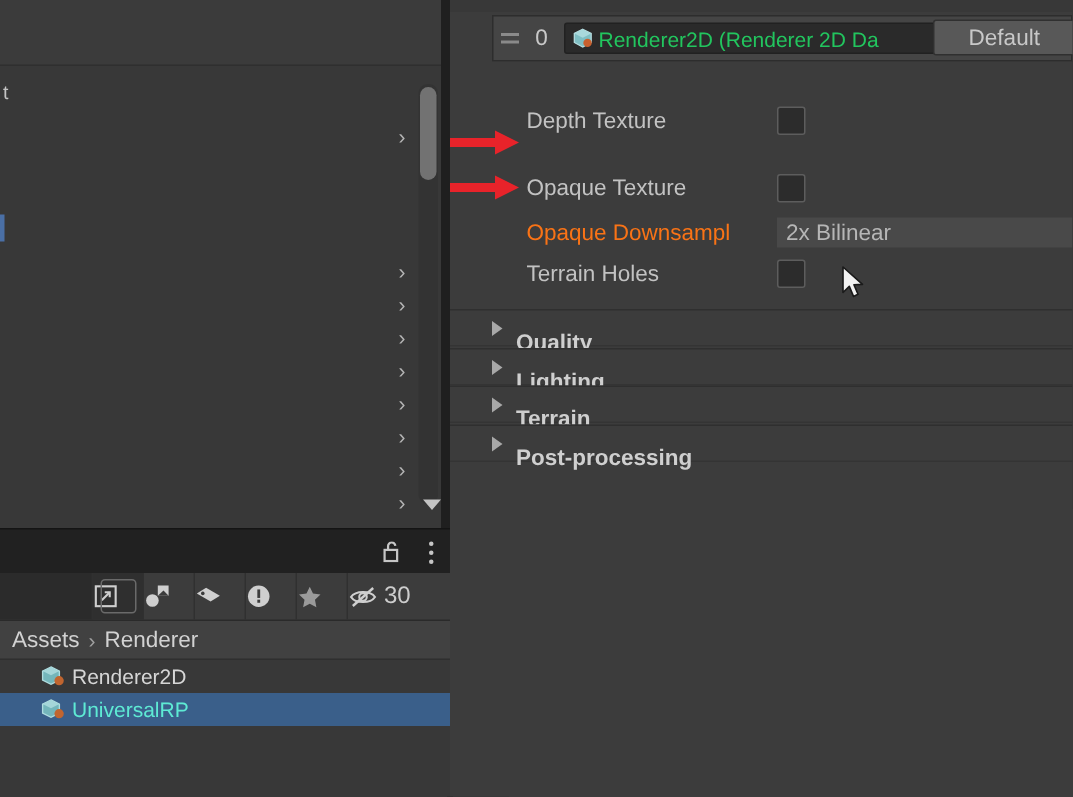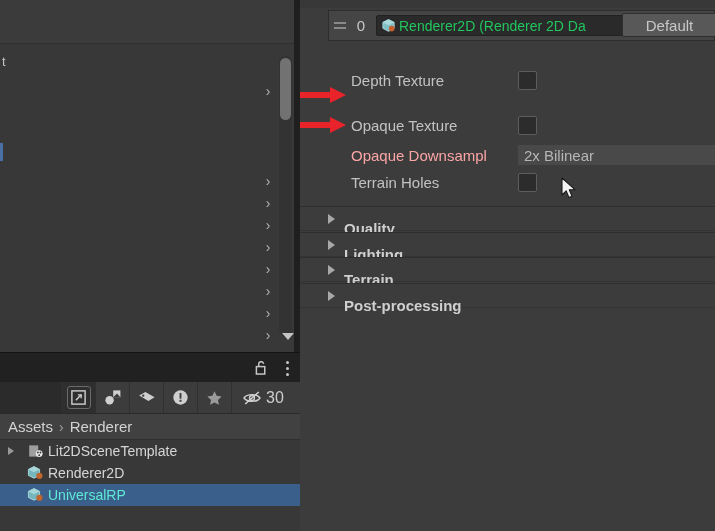--- a/index.html
+++ b/index.html
@@ -213,21 +213,21 @@
     display: flex;
     align-items: center;
   }
   .prop-label {
     position: absolute;
     left: 51px;
     font-size: 15px;
     color: #c2c2c2;
     white-space: nowrap;
   }
-  .prop-label.dim { color: #fca5a5; }
+  .prop-label.dim { color: #f97316; }
   .checkbox {
     position: absolute;
     left: 218px;
     width: 19px; height: 19px;
     background: #2c2c2c;
     border: 1px solid #5d5d5d;
     border-radius: 2px;
   }
   .enum-field {
     position: absolute;
@@ -337,21 +337,20 @@
     width: 62px;
     background: #2b2b2b;
     border-right: 1px solid #303030;
   }
   .tbtn {
     flex: 0 0 auto;
     width: 34px;
     border-right: 1px solid #303030;
     display: flex;
     align-items: center;
-    justify-content: center;
     position: relative;
   }
   .tbtn.active {
     background: #2f2f2f;
   }
   .tbtn.active .tbtn-inner-box {
     position: absolute;
     left: 5px; top: 4px;
     width: 24px; height: 23px;
     border: 1px solid #6a6a6a;
@@ -597,31 +596,20 @@
     </div>
 
     <div class="pp-breadcrumb">
       <span class="bc-item">Assets</span>
       <span class="bc-sep">›</span>
       <span class="bc-item">Renderer</span>
     </div>
 
     <div class="pp-tree" id="pp-tree">
         <div class="tree-row">
-          <div class="tree-expander"></div>
-          <div class="tree-icon"><svg viewBox="0 0 18 16" width="18" height="16">
-              <path d="M2.2 2.4 L11.2 2.4 L11.2 13.6 L2.2 13.6 Z" fill="#9e9e9e"></path>
-              <circle cx="12.2" cy="10.6" r="3.4" fill="#e8e8e8"></circle>
-              <circle cx="10.9" cy="9.5" r="0.9" fill="#383838"></circle>
-              <circle cx="13.5" cy="9.5" r="0.9" fill="#383838"></circle>
-              <circle cx="12.2" cy="12.2" r="0.9" fill="#383838"></circle>
-            </svg></div>
-          <div class="tree-label">Lit2DSceneTemplate</div>
-        </div>
-        <div class="tree-row">
           <div class="tree-icon"><svg viewBox="0 0 18 16" width="18" height="16">
               <path d="M7 1.6 L12.6 4.4 L12.6 10.4 L7 13.2 L1.4 10.4 L1.4 4.4 Z" fill="#74b6bb" stroke="#b0dde0" stroke-width="0.9"></path>
               <path d="M7 1.6 L12.6 4.4 L7 7.2 L1.4 4.4 Z" fill="#a5d6d9"></path>
               <circle cx="12.4" cy="10.8" r="3.1" fill="#c1652f"></circle>
             </svg></div>
           <div class="tree-label">Renderer2D</div>
         </div>
         <div class="tree-row selected">
           <div class="tree-icon"><svg viewBox="0 0 18 16" width="18" height="16">
               <path d="M7 1.6 L12.6 4.4 L12.6 10.4 L7 13.2 L1.4 10.4 L1.4 4.4 Z" fill="#74b6bb" stroke="#b0dde0" stroke-width="0.9"></path>

